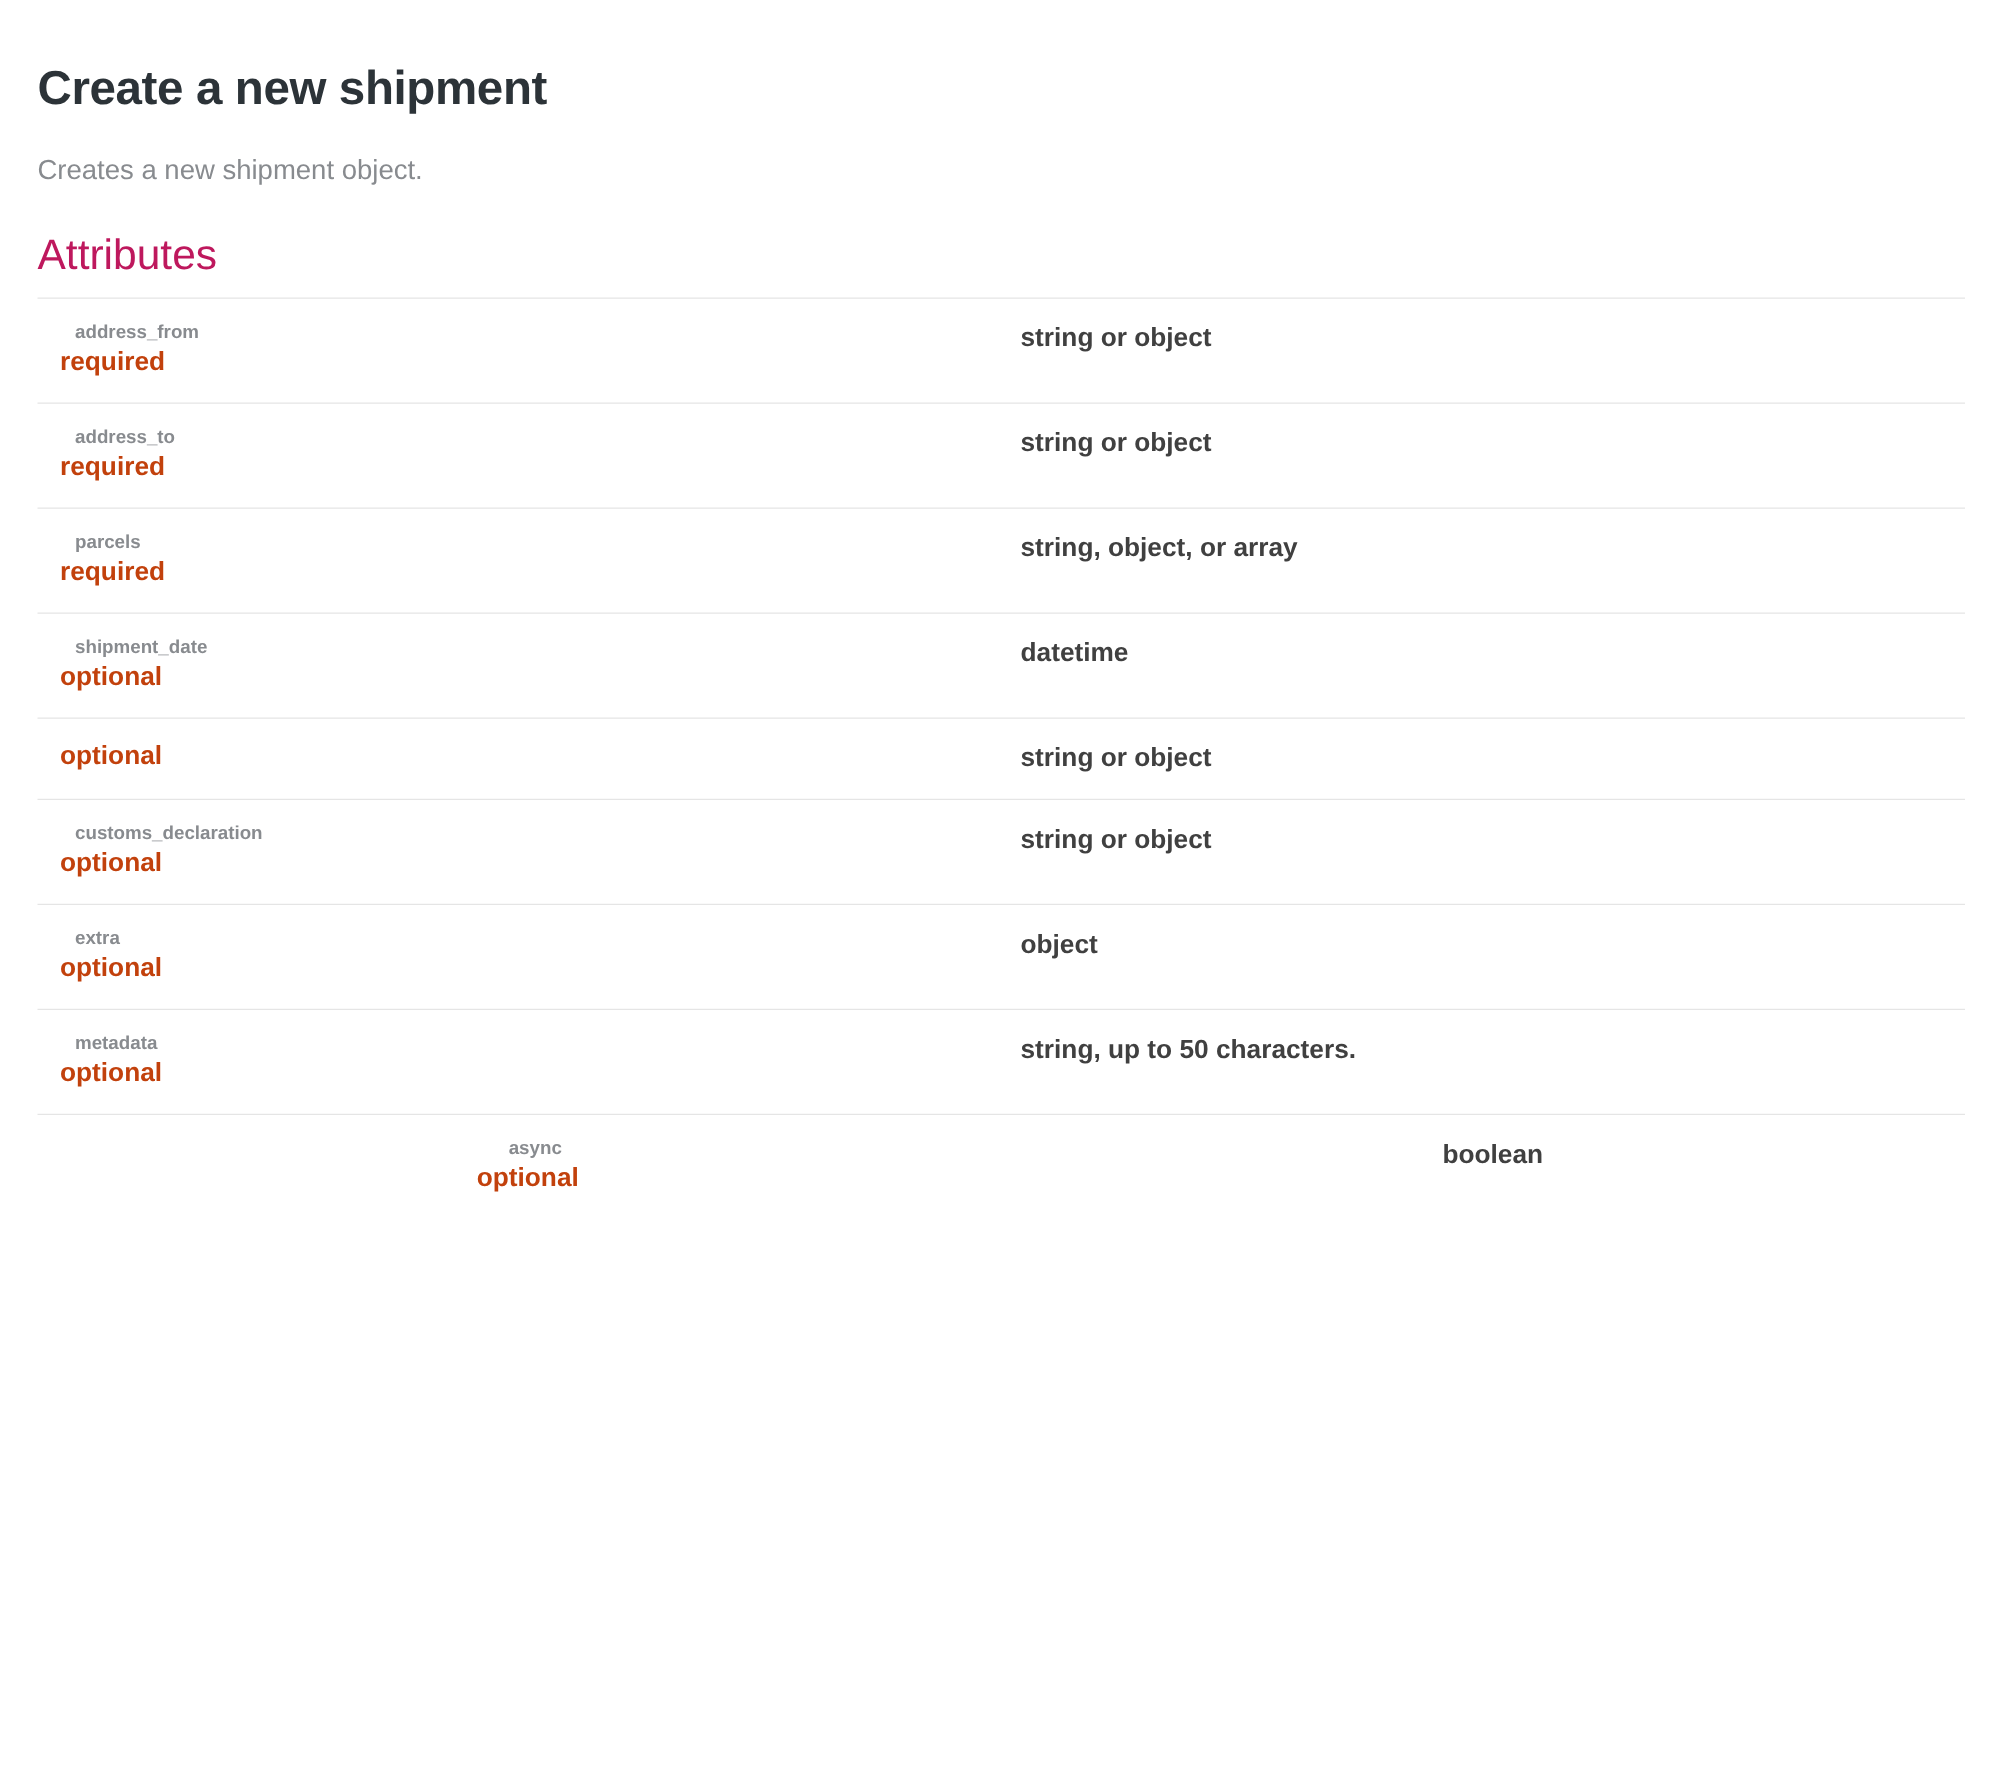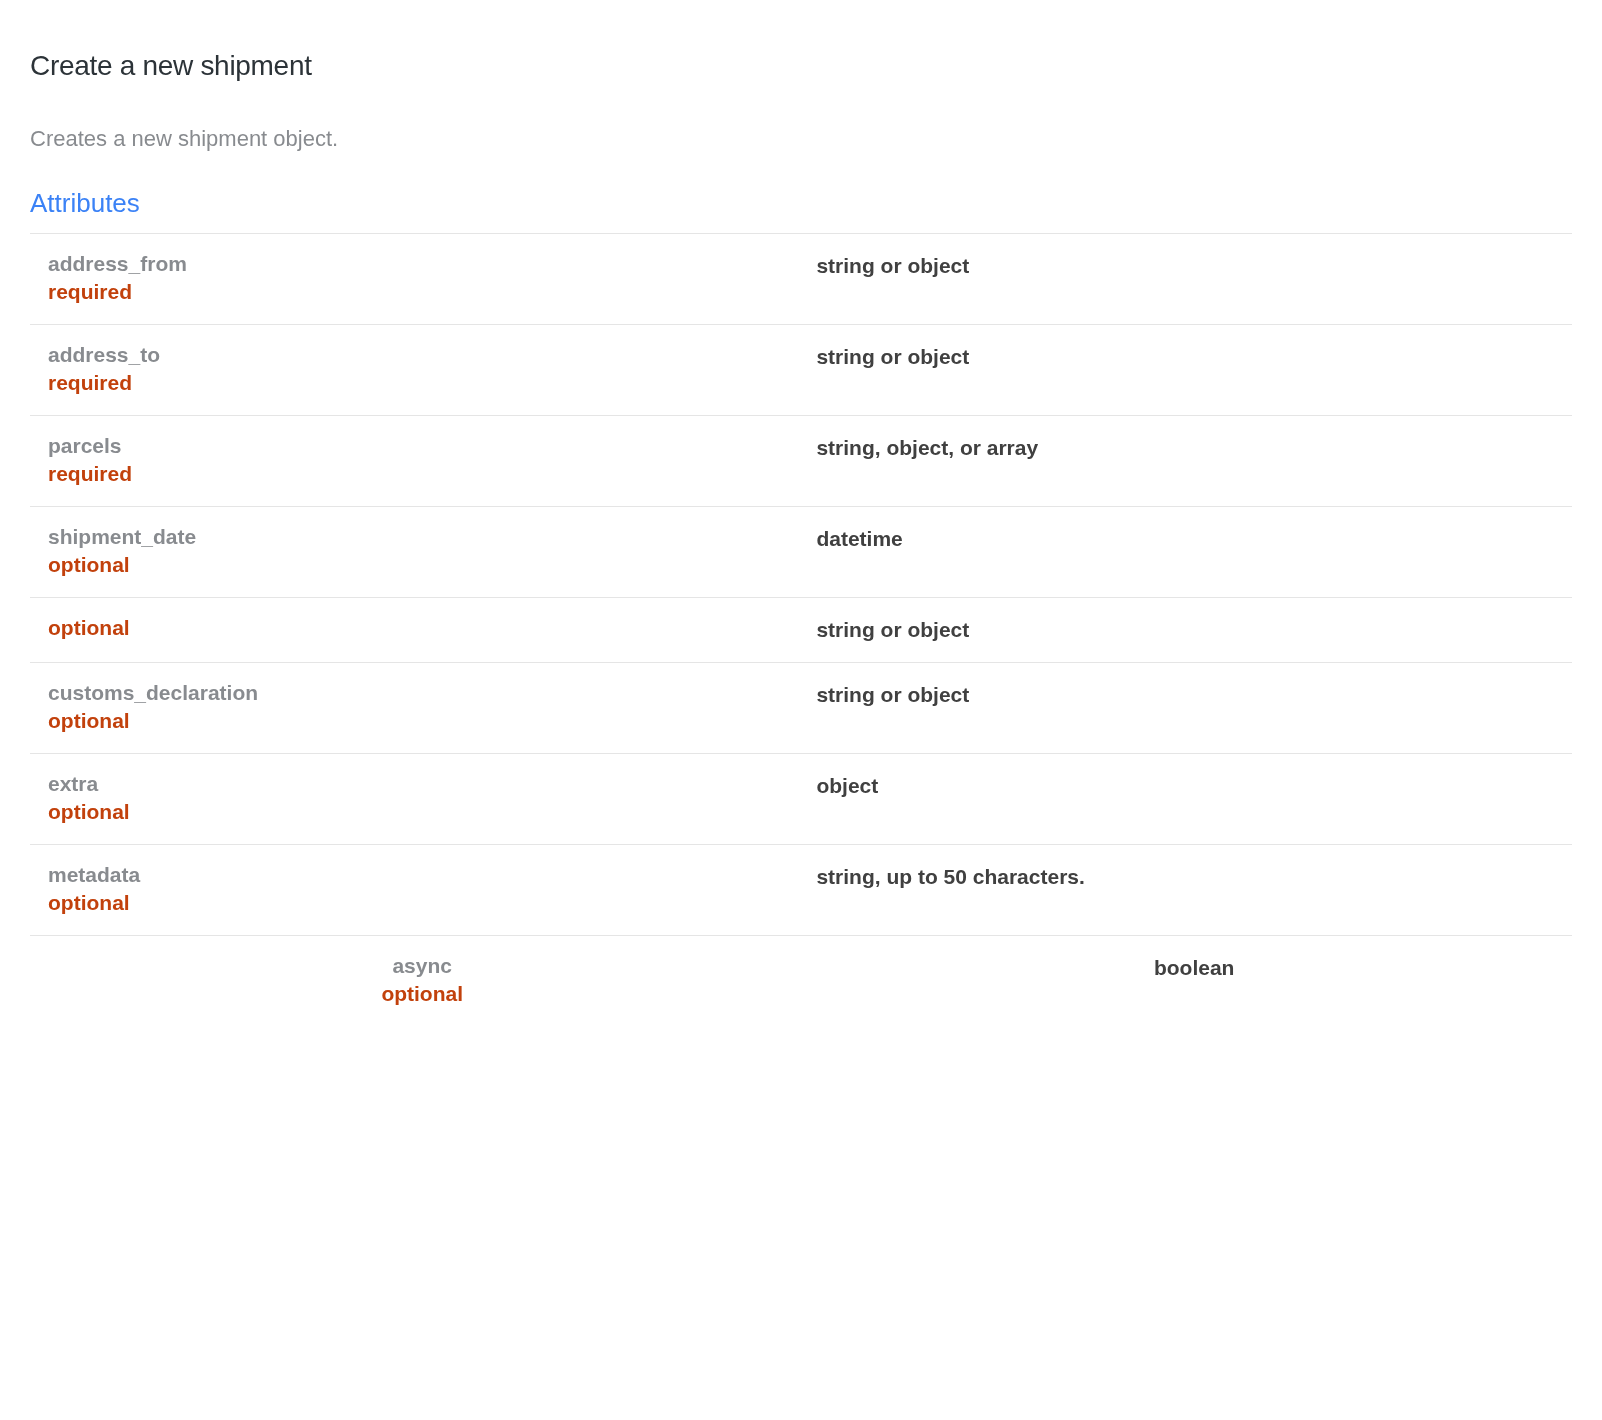--- a/index.html
+++ b/index.html
@@ -8,36 +8,36 @@
       box-sizing: border-box;
     }
     body {
       font-family: -apple-system, BlinkMacSystemFont, "Segoe UI", Helvetica, Arial, sans-serif;
       background: #ffffff;
       padding: 50px 30px;
       color: #333;
       font-size: 20px;
     }
     .page-title {
-      font-size: 28px;
-      font-weight: 400;
+      font-size: 38px;
+      font-weight: 700;
       color: #2c3338;
-      margin-bottom: 44px;
+      margin-bottom: 30px;
       letter-spacing: -0.3px;
     }
     .page-description {
       font-size: 22px;
       color: #888b8f;
       margin-bottom: 36px;
       font-weight: 400;
     }
     .section-title {
-      font-size: 26px;
+      font-size: 34px;
       font-weight: 500;
-      color: #3b82f6;
+      color: #be185d;
       margin-bottom: 14px;
     }
     .attributes-table {
       width: 100%;
       border-top: 1px solid #e5e5e5;
     }
     .attribute-row {
       display: flex;
       border-bottom: 1px solid #e5e5e5;
       padding: 18px 0 20px 0;
@@ -49,24 +49,25 @@
     .attribute-left {
       width: 51%;
       padding-right: 20px;
       padding-left: 18px;
     }
     .attribute-right {
       width: 49%;
       padding-top: 2px;
     }
     .attribute-name {
-      font-size: 21px;
+      font-size: 15px;
       font-weight: 700;
       color: #888b8f;
       margin-bottom: 4px;
+      margin-left: 12px;
     }
     .attribute-requirement {
       font-size: 21px;
       font-weight: 700;
       color: #c2410c;
     }
     .attribute-type {
       font-size: 21px;
       font-weight: 700;
       color: #404040;

